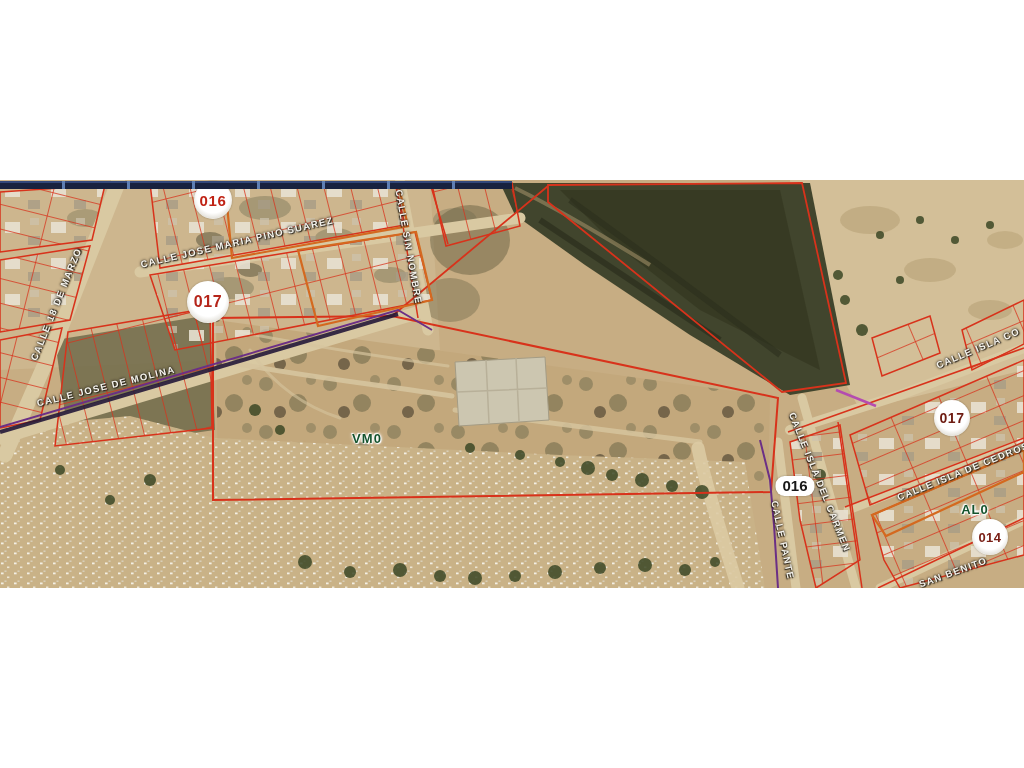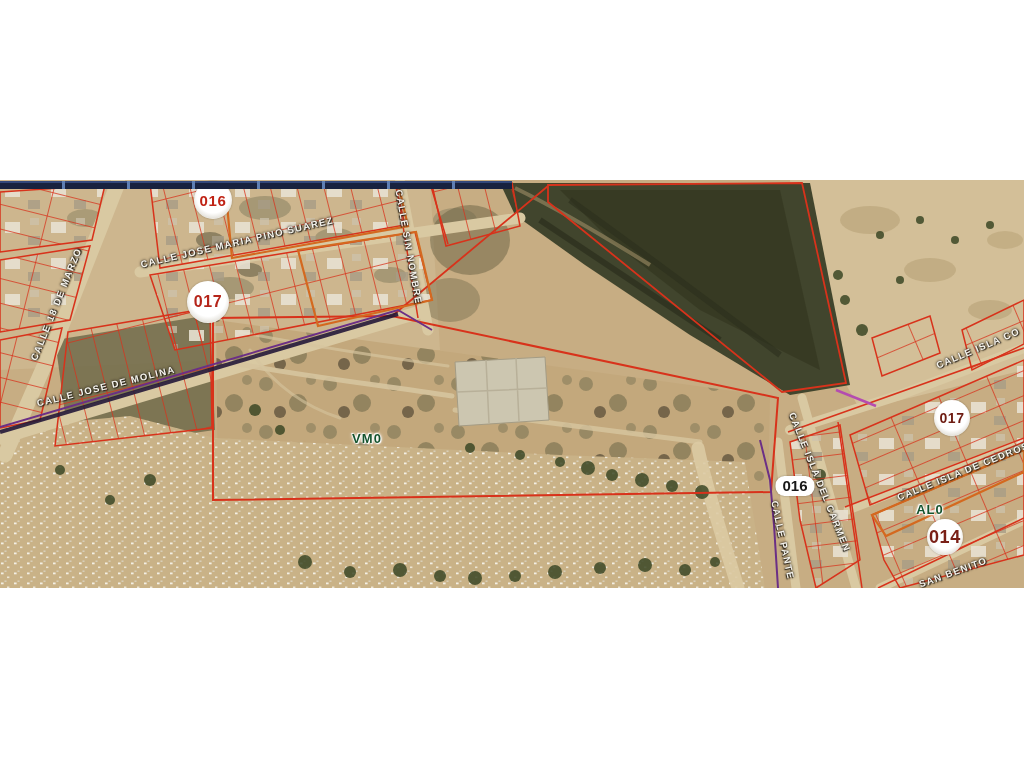--- a/index.html
+++ b/index.html
@@ -232,18 +232,18 @@
   <div class="street-label" style="left:978px;top:168px;transform:translate(-50%,-50%) rotate(-23deg);">CALLE ISLA CO</div>
   <div class="street-label" style="left:963px;top:291px;transform:translate(-50%,-50%) rotate(-22deg);">CALLE ISLA DE CEDROS</div>
   <div class="street-label" style="left:820px;top:302px;transform:translate(-50%,-50%) rotate(68deg);">CALLE ISLA DEL CARMEN</div>
   <div class="street-label" style="left:783px;top:360px;transform:translate(-50%,-50%) rotate(78deg);">CALLE PANTE</div>
   <div class="street-label" style="left:953px;top:392px;transform:translate(-50%,-50%) rotate(-20deg);">SAN BENITO</div>
 
   <div class="marker-circle" style="left:213px;top:20px;width:38px;height:38px;font-size:15px;color:#c02315;">016</div>
   <div class="marker-circle" style="left:208px;top:122px;width:42px;height:42px;font-size:16px;color:#b5251a;">017</div>
   <div class="marker-circle" style="left:952px;top:238px;width:36px;height:36px;font-size:14px;color:#6e1c12;">017</div>
   <div class="marker-pill" style="left:795px;top:306px;">016</div>
-  <div class="marker-circle" style="left:945px;top:357px;width:36px;height:36px;font-size:18px;color:#7a2017;">014</div>
-  <div class="marker-halo" style="left:930px;top:329px;">AL0</div>
+  <div class="marker-circle" style="left:990px;top:357px;width:36px;height:36px;font-size:13px;color:#7a2017;">014</div>
+  <div class="marker-halo" style="left:975px;top:329px;">AL0</div>
   <div class="marker-halo" style="left:367px;top:258px;">VM0</div>
 
   <div id="header-band"></div>
 </div>
 
 </body></html>

